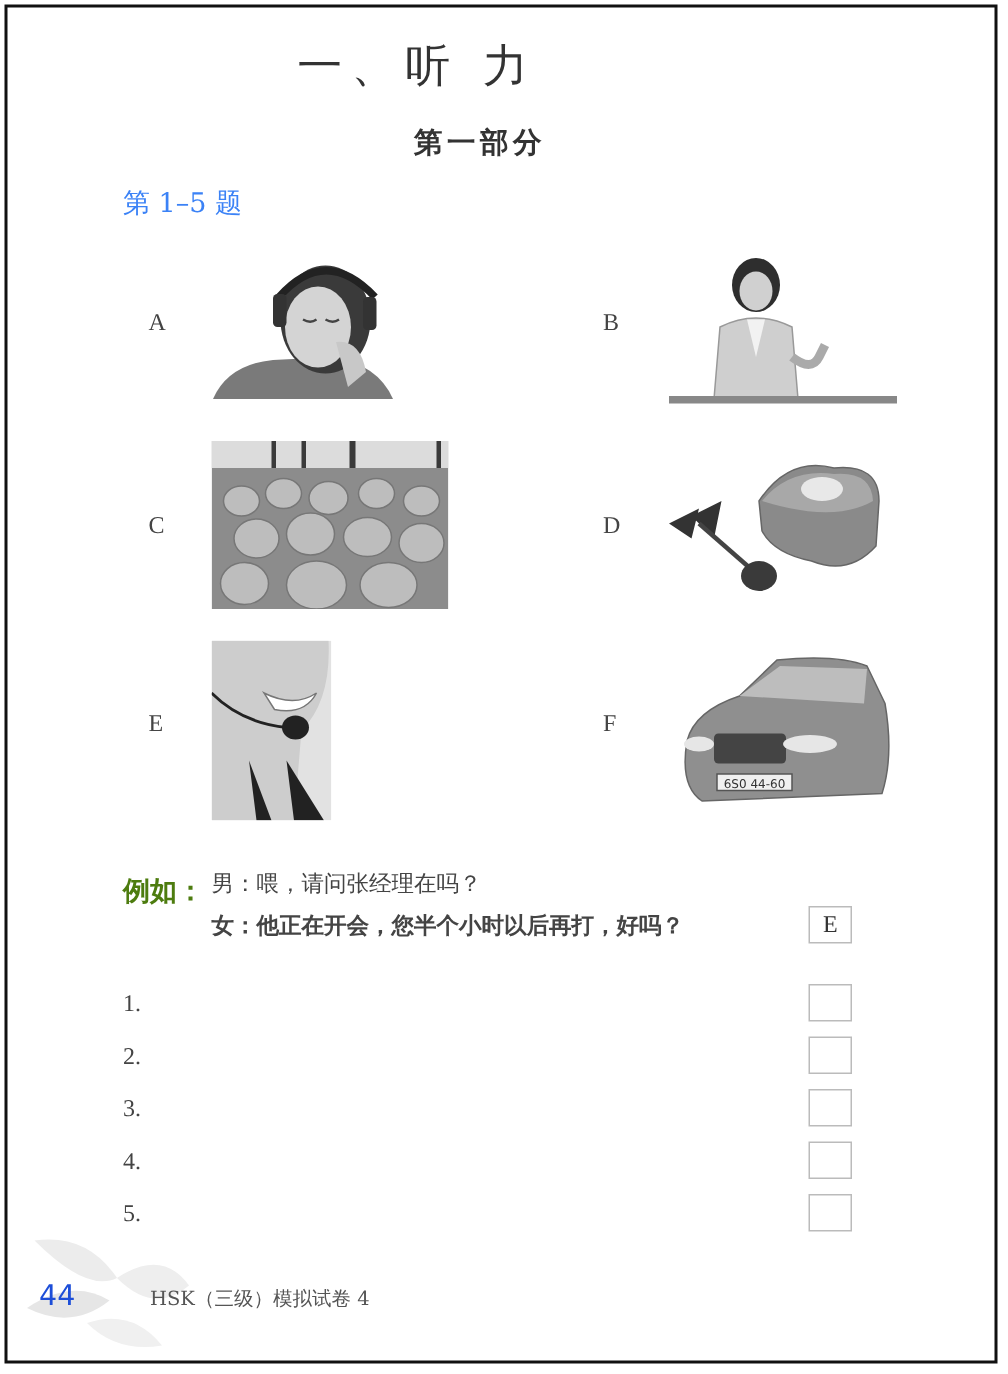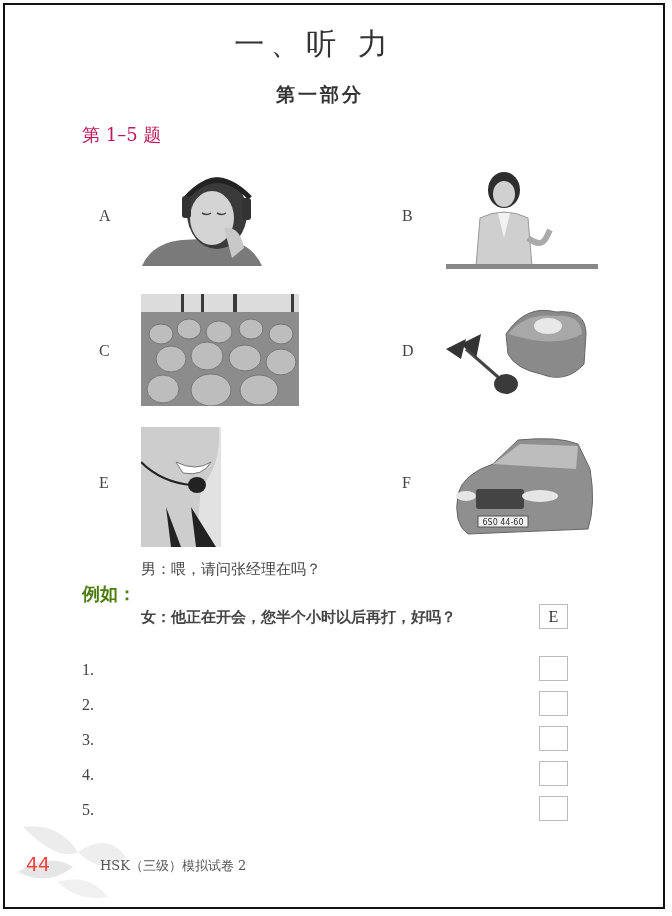--- a/index.html
+++ b/index.html
@@ -1,29 +1,29 @@
 <!DOCTYPE html>
 <html><head>
   <meta charset="utf-8">
   <style>
     html, body { margin:0; padding:0; background:#ffffff; }
     body { width:672px; height:916px; position:relative; overflow:hidden; font-family:"DejaVu Serif", serif; color:#222; }
     .page-border { position:absolute; left:3px; top:3px; width:662px; height:906px; border:2px solid #111; box-sizing:border-box; }
-    .section-title { position:absolute; left:0; width:556px; top:24px; text-align:center; font-size:30px; letter-spacing:6px; color:#333; font-family:"DejaVu Serif", serif;margin-left:36px; }
+    .section-title { position:absolute; left:0; width:556px; top:24px; text-align:center; font-size:30px; letter-spacing:6px; color:#333; font-family:"DejaVu Serif", serif; }
     .part-title { position:absolute; left:0; width:640px; top:82px; text-align:center; font-size:19px; font-weight:bold; letter-spacing:3px; color:#333; font-family:"DejaVu Sans", sans-serif; }
-    .question-range { position:absolute; left:82px; top:123px; font-size:18px; color:#be185d; }
+    .question-range { position:absolute; left:82px; top:123px; font-size:18px; color:#3b82f6; }
     .opt-letter { position:absolute; font-size:16px; color:#444; font-family:"Liberation Serif", serif; }
     .photo { position:absolute; overflow:hidden; }
     .example-label { position:absolute; left:82px; top:582px; font-size:18px; color:#4d7c0f;font-weight:bold; }
     .dialog-line { position:absolute; font-size:15px; color:#444; }
     .answer-box { position:absolute; left:539px; width:29px; height:25px; border:1px solid #bbb; box-sizing:border-box; background:#fff; }
     .answer-box.filled { display:flex; align-items:center; justify-content:center; font-family:"Liberation Serif", serif; font-size:16px; color:#333; }
     .q-num { position:absolute; left:82px; font-size:16px; color:#444; font-family:"Liberation Serif", serif; }
     .footer-leaf { position:absolute; left:18px; top:822px; width:110px; height:80px; }
-    .page-number { position:absolute; left:26px; top:853px; font-size:19px; color:#ef4444; font-family:"DejaVu Sans", sans-serif; }
+    .page-number { position:absolute; left:26px; top:853px; font-size:19px; color:#1d4ed8; font-family:"DejaVu Sans", sans-serif; }
     .footer-title { position:absolute; left:100px; top:857px; font-size:13px; color:#555; }
   </style>
 </head>
 <body>
 
 <div class="page-border"></div>
 
 <div class="section-title">一、听 力</div>
 <div class="part-title">第一部分</div>
 <div class="question-range">第 1–5 题</div>
@@ -118,21 +118,21 @@
     <path d="M45 30 L72 10 L130 12 L128 35 Z" fill="#bdbdbd"></path>
     <rect x="28" y="55" width="48" height="20" rx="3" fill="#444"></rect>
     <ellipse cx="18" cy="62" rx="10" ry="5" fill="#e6e6e6"></ellipse>
     <ellipse cx="92" cy="62" rx="18" ry="6" fill="#e6e6e6"></ellipse>
     <rect x="30" y="82" width="50" height="11" fill="#f0f0f0" stroke="#555"></rect>
     <text x="55" y="91" font-size="8" text-anchor="middle" fill="#333" font-family="DejaVu Sans, sans-serif">6S0 44-60</text>
   </svg>
 </div>
 
 <div class="example-label">例如：</div>
-<div class="dialog-line" style="left:141px;top:560px;">男：喂，请问张经理在吗？</div>
+<div class="dialog-line" style="left:141px;top:580px;">男：喂，请问张经理在吗？</div>
 <div class="dialog-line" style="left:141px;top:608px;font-weight:bold;">女：他正在开会，您半个小时以后再打，好吗？</div>
 <div class="answer-box filled" style="top:604px;">E</div>
 
 <div class="q-num" style="top:661px;">1.</div>
 <div class="answer-box" style="top:656px;"></div>
 
 <div class="q-num" style="top:696px;">2.</div>
 <div class="answer-box" style="top:691px;"></div>
 
 <div class="q-num" style="top:731px;">3.</div>
@@ -146,13 +146,13 @@
 
 <div class="footer-leaf">
   <svg width="110" height="80" viewBox="0 0 110 80">
     <path d="M5 5 Q40 0 60 30 Q40 40 5 5 Z" fill="#ececec"></path>
     <path d="M0 50 Q30 30 55 45 Q30 65 0 50 Z" fill="#e6e6e6"></path>
     <path d="M60 30 Q90 10 108 35 Q85 55 60 30 Z" fill="#eeeeee"></path>
     <path d="M40 60 Q70 50 90 75 Q60 80 40 60 Z" fill="#f0f0f0"></path>
   </svg>
 </div>
 <div class="page-number">44</div>
-<div class="footer-title">HSK（三级）模拟试卷 2</div>
+<div class="footer-title">HSK（三级）模拟试卷 4</div>
 
 </body></html>

